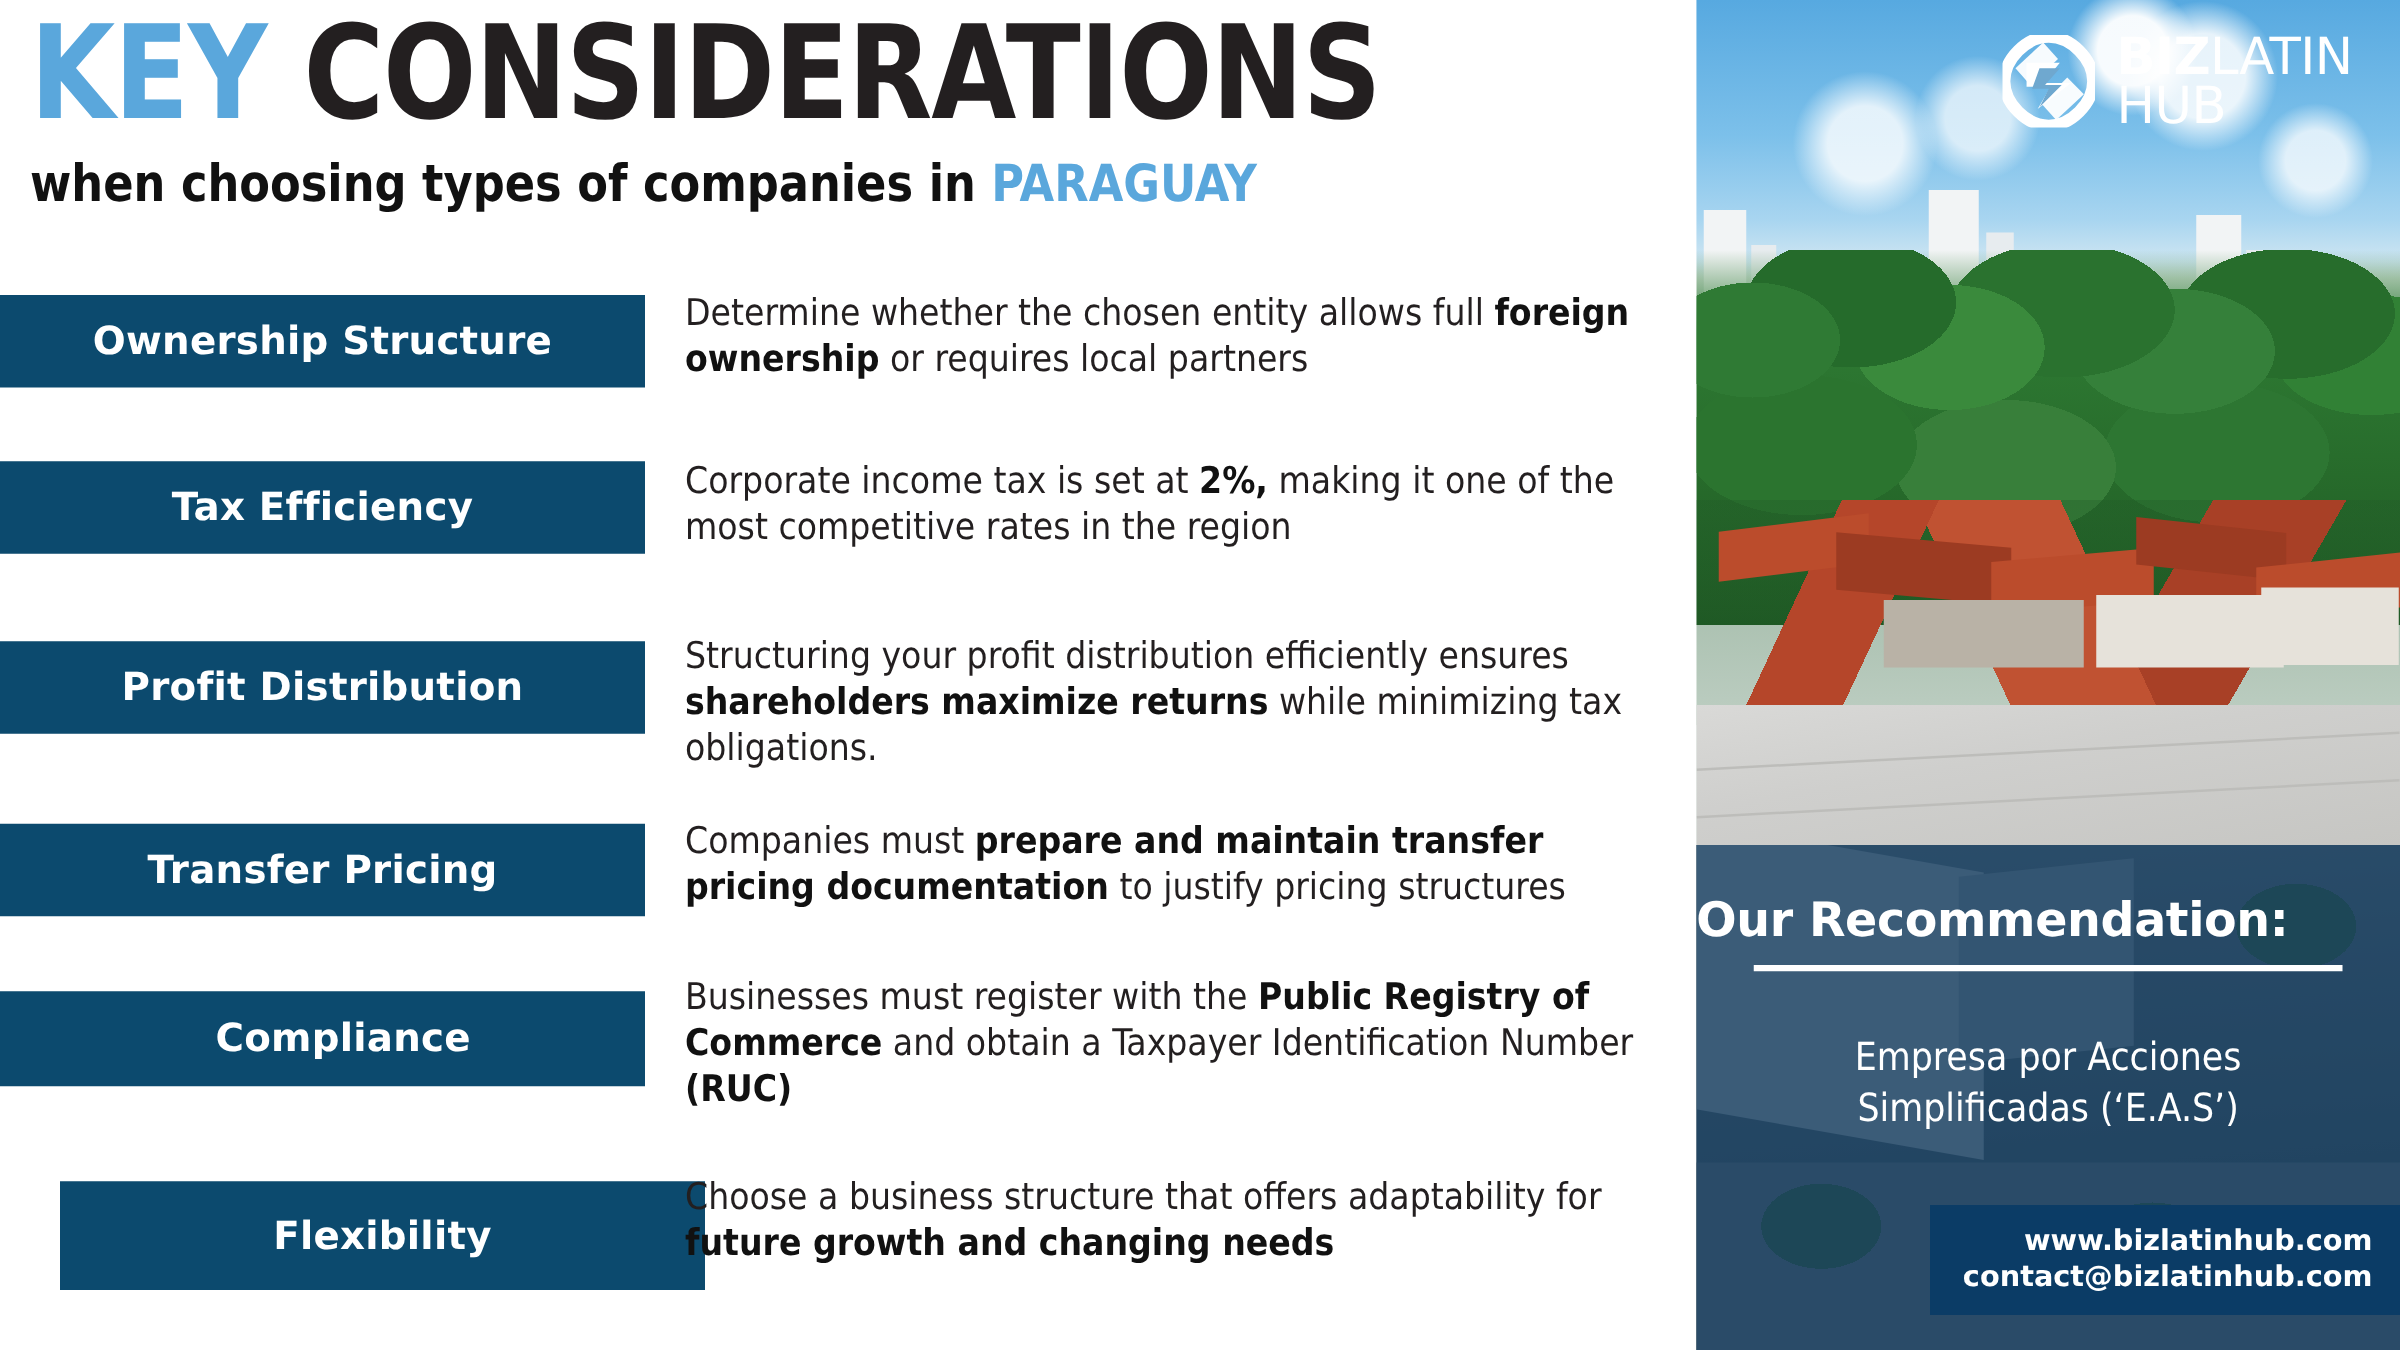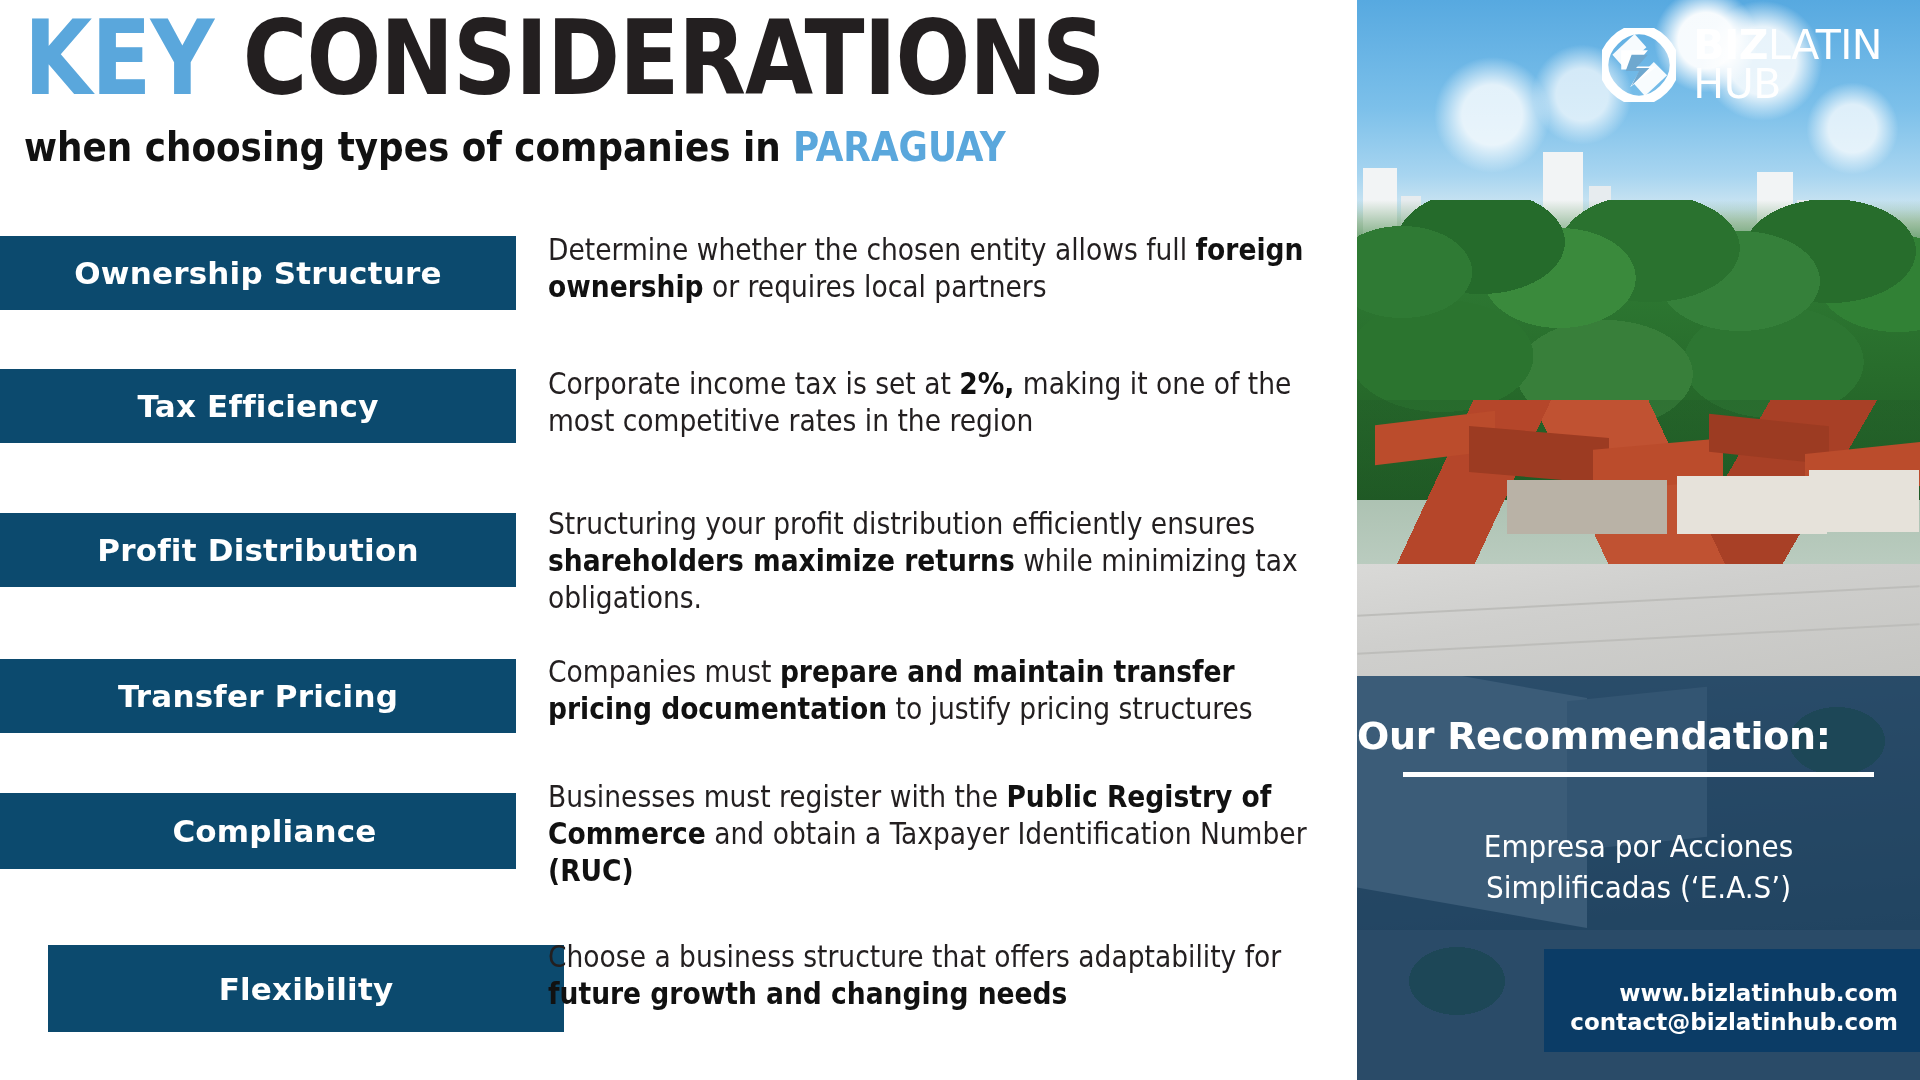--- a/index.html
+++ b/index.html
@@ -155,21 +155,21 @@
     position:absolute; left:44px; top:826px; width:475px;
     text-align:center; color:#ffffff;
     font-family:"DejaVu Sans Condensed","Liberation Sans Narrow","Liberation Sans", sans-serif;
     font-weight:300;
     font-size:31px; line-height:1.33;
   }
 
   .contact-box {
     position:absolute; right:0; bottom:28px;
     background:#0b3c66;
-    padding:30px 22px 15px 26px;
+    padding:15px 22px 15px 26px;
     text-align:right;
     margin-left:36px;
   }
   .contact-box div {
     color:#ffffff; font-weight:700; font-size:23px; line-height:1.26;
     font-family:"DejaVu Sans","Liberation Sans", sans-serif;
   }
 
   
   .logo { position:absolute; right:38px; top:26px; display:flex; align-items:center; gap:17px; }

